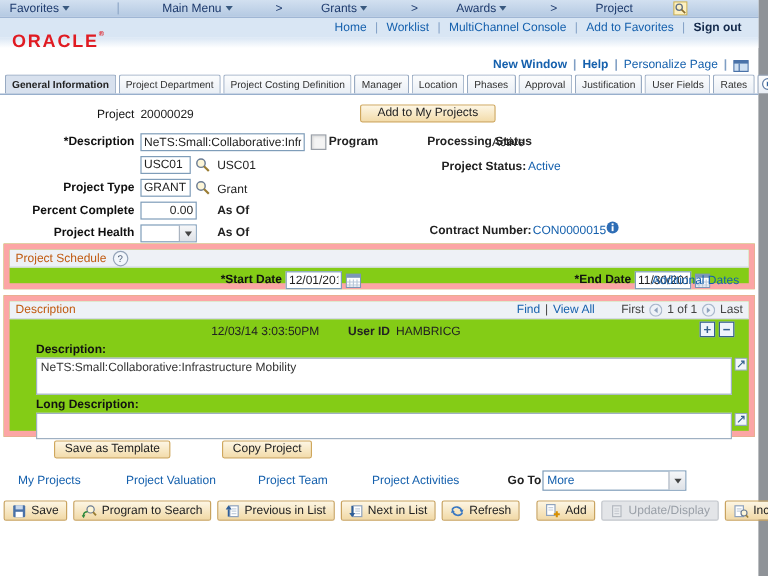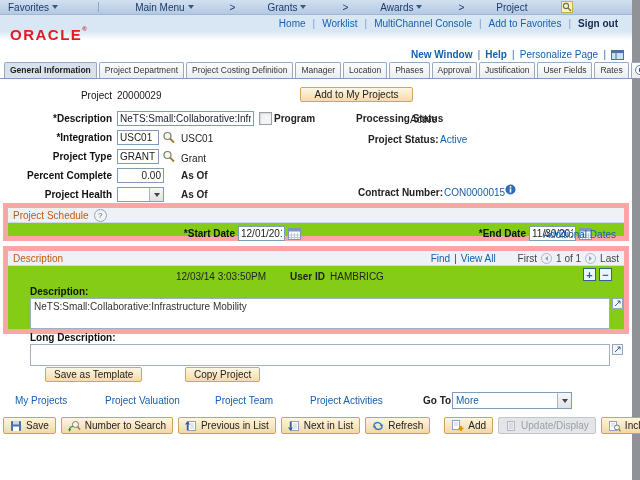--- a/index.html
+++ b/index.html
@@ -196,21 +196,20 @@
   <div class="fval" style="left:117px;top:90px;">20000029</div>
   <button class="btn" style="position:absolute;left:300px;top:87px;width:113px;">Add to My Projects</button>
 
   <div class="flabel" style="top:113px;">*Description</div>
   <input class="tbox" style="left: 117px; top: 111px; width: 137px;" value="NeTS:Small:Collaborative:Infra">
   <span class="checkbox" style="left:259px;top:112px;"></span>
   <div class="fval" style="left:274px;top:113px;font-weight:bold;">Program</div>
   <div class="fval" style="left:356px;top:113px;font-weight:bold;">Processing Status</div>
   <div class="fval" style="left:410px;top:114px;">Active</div>
 
-  <div class="flabel" style="top:132px;">*Integration</div>
   <input class="tbox" style="left: 117px; top: 130px; width: 42px;" value="USC01">
   <span class="icon-abs" style="left:162px;top:131px;">
     <svg width="14" height="13" viewBox="0 0 14 13">
         <circle cx="5.5" cy="5" r="3.5" fill="#fdf6d8" stroke="#6b7c94" stroke-width="1.2"></circle>
         <line x1="8" y1="7.5" x2="12" y2="11.5" stroke="#9a7d33" stroke-width="1.8"></line>
       </svg>
   </span>
   <div class="fval" style="left:181px;top:133px;">USC01</div>
   <div class="fval" style="left:368px;top:134px;font-weight:bold;">Project Status:</div>
   <a class="lnk" style="position:absolute;left:440px;top:134px;">Active</a>
@@ -275,21 +274,21 @@
           <line x1="3.5" y1="6" x2="3.5" y2="12" stroke="#b9c8da"></line>
           <line x1="6.5" y1="6" x2="6.5" y2="12" stroke="#b9c8da"></line>
           <line x1="9.5" y1="6" x2="9.5" y2="12" stroke="#b9c8da"></line>
           <line x1="1" y1="8" x2="12" y2="8" stroke="#b9c8da"></line>
           <line x1="1" y1="10.5" x2="12" y2="10.5" stroke="#b9c8da"></line>
         </svg>
     </span>
     <a class="lnk" style="position:absolute;right:8px;top:21px;">Additional Dates</a>
   </div>
 
-  <div class="section" style="top:246px;height:88px;">
+  <div class="section" style="top:246px;height:118px;">
     <div class="section-head">
       <span class="section-title">Description</span>
       <span class="nav-cluster">
         <a class="lnk">Find</a>
         <span>|</span>
         <a class="lnk">View All</a>
         <span style="width:14px;"></span>
         <span>First</span>
         <span style="display:inline-flex;">
           <svg width="11" height="11" viewBox="0 0 11 11">
@@ -362,21 +361,21 @@
     </div>
     <div class="tb-btn">
       <span style="display:inline-flex;">
           <svg width="13" height="12" viewBox="0 0 13 12">
             <circle cx="7.5" cy="4.5" r="3" fill="#fdf6d8" stroke="#6b7c94"></circle>
             <line x1="9.6" y1="6.8" x2="12" y2="9.5" stroke="#9a7d33" stroke-width="1.5"></line>
             <path d="M1.5 10 Q1.5 6.5 5 6.5" stroke="#2f8a3d" fill="none" stroke-width="1.2"></path>
             <polygon points="0,9.5 3.2,8.8 1.8,11.8" fill="#2f8a3d"></polygon>
           </svg>
         </span>
-      <span>Number to Search</span>
+      <span>Program to Search</span>
     </div>
     <div class="tb-btn">
       <span style="display:inline-flex;">
           <svg width="12" height="12" viewBox="0 0 12 12">
             <rect x="3.5" y="1.5" width="7" height="9" fill="#fff" stroke="#8fa3bd"></rect>
             <line x1="5" y1="4" x2="9" y2="4" stroke="#c3cfdd"></line>
             <line x1="5" y1="6" x2="9" y2="6" stroke="#c3cfdd"></line>
             <line x1="5" y1="8" x2="9" y2="8" stroke="#c3cfdd"></line>
             <polygon points="2.5,1 5,4.5 0,4.5" fill="#2e5e99"></polygon>
             <rect x="1.8" y="4.5" width="1.4" height="6" fill="#2e5e99"></rect>

